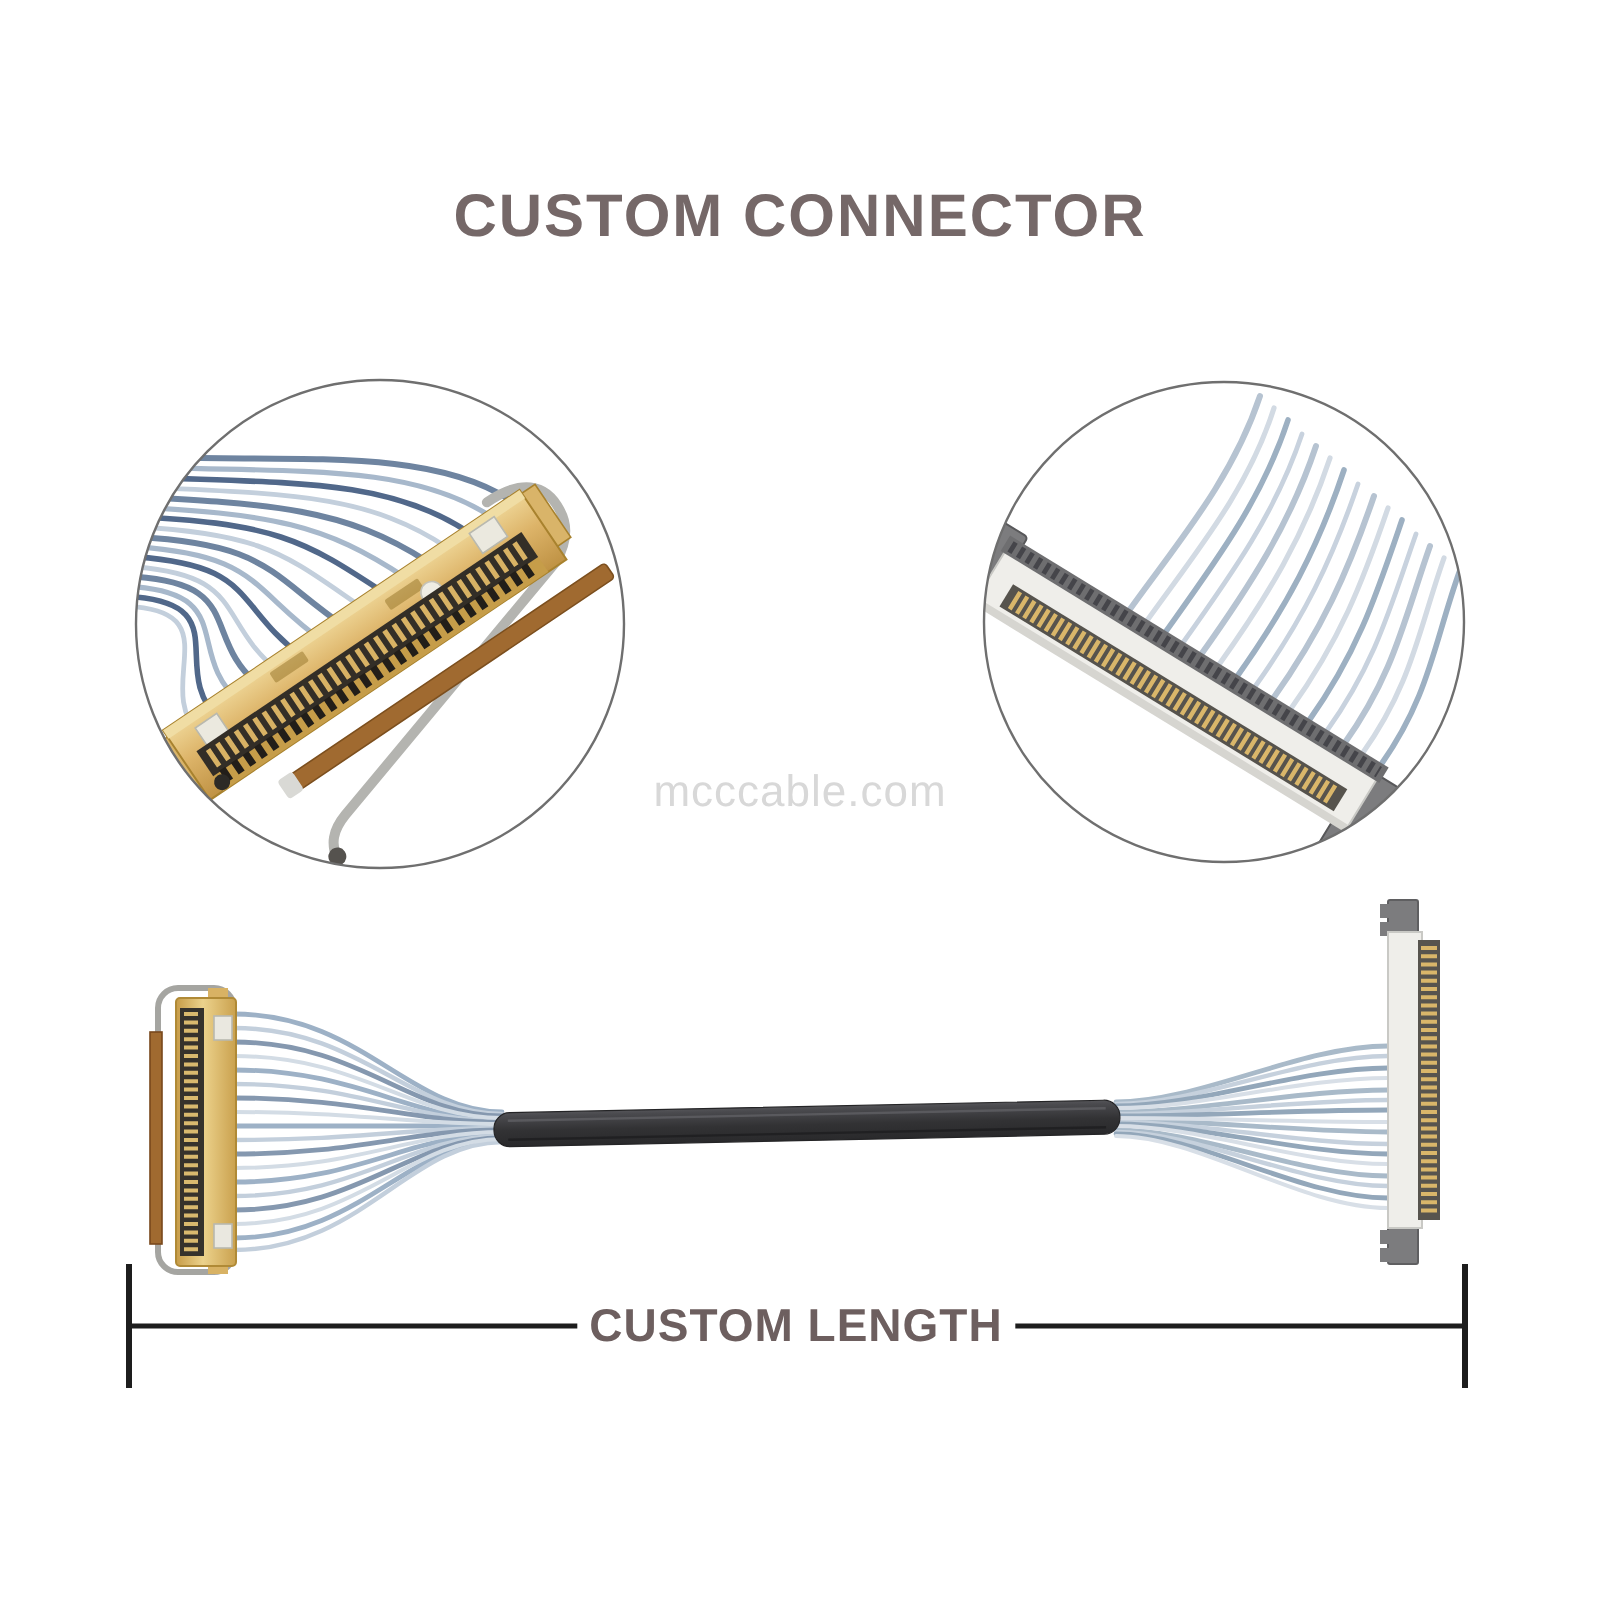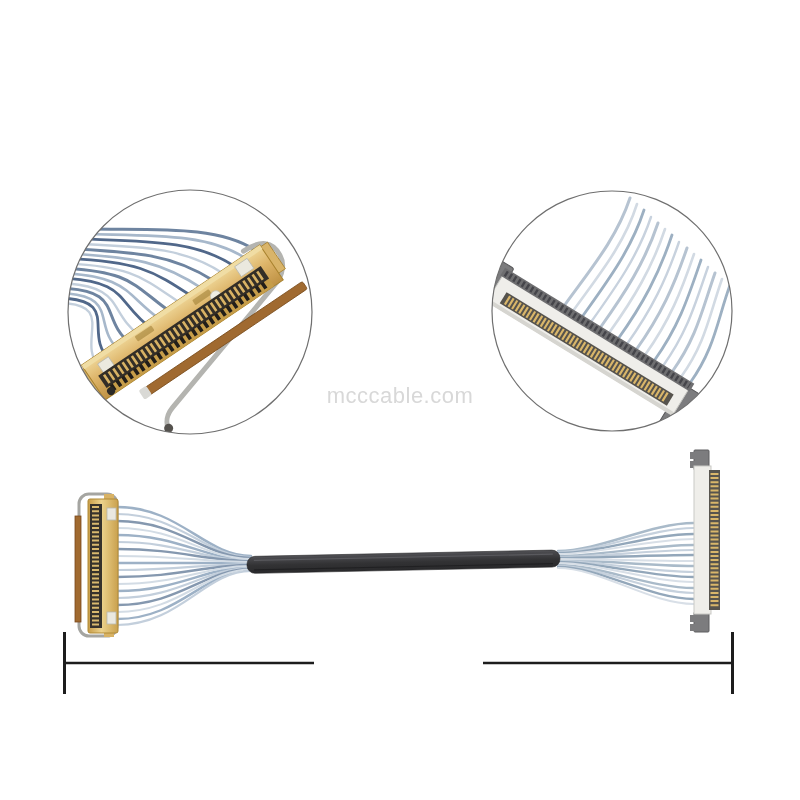--- a/index.html
+++ b/index.html
@@ -22,20 +22,21 @@
     font-size:23px;font-weight:600;letter-spacing:.5px;
     color:var(--label-text,#6d5f5f);white-space:nowrap;background:#fff;padding:0 6px;
   }
   svg.art{position:absolute;left:0;top:0;}
 </style>
 </head>
 <body>
 
 <div class="stage">
 
+  <div class="title">CUSTOM CONNECTOR</div>
 
   <svg class="art" width="800" height="800" viewBox="0 0 800 800">
     <defs>
       <clipPath id="clipL">
           <circle cx="190" cy="312" r="122"></circle>
         </clipPath>
       <clipPath id="clipR">
           <circle cx="612" cy="311" r="120"></circle>
         </clipPath>
       <linearGradient id="goldBarL" gradientUnits="userSpaceOnUse" x1="0" y1="-42" x2="0" y2="0">
@@ -171,14 +172,15 @@
 
     <g stroke="var(--dimension-line)">
       <line x1="64.5" y1="632" x2="64.5" y2="694" stroke-width="3"></line>
       <line x1="732.5" y1="632" x2="732.5" y2="694" stroke-width="3"></line>
       <line x1="64.5" y1="663" x2="314" y2="663" stroke-width="2.5"></line>
       <line x1="483" y1="663" x2="732.5" y2="663" stroke-width="2.5"></line>
     </g>
   </svg>
 
   <div class="watermark">mcccable.com</div>
+  <div class="length-label">CUSTOM LENGTH</div>
 
 </div>
 
 </body></html>

